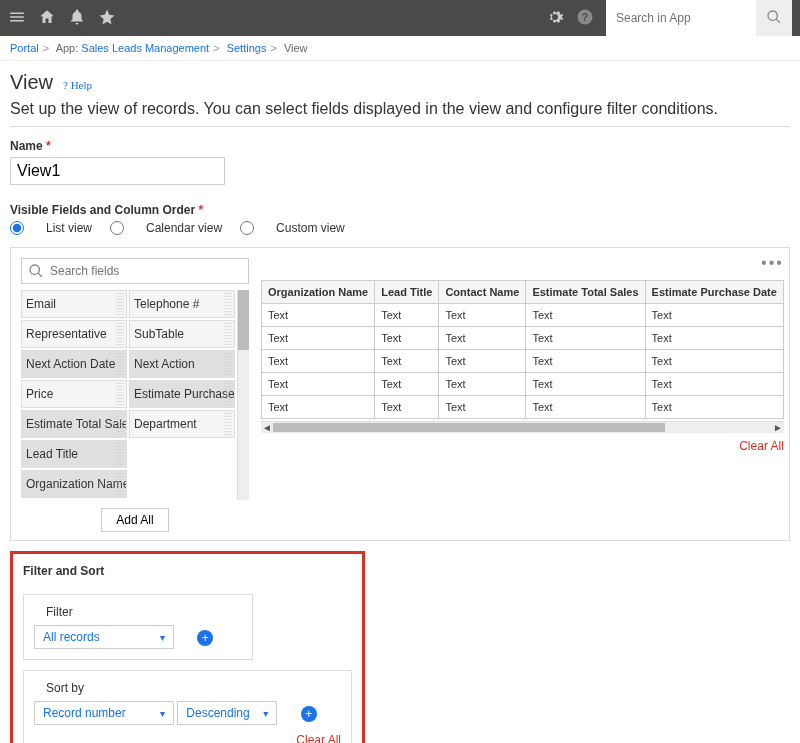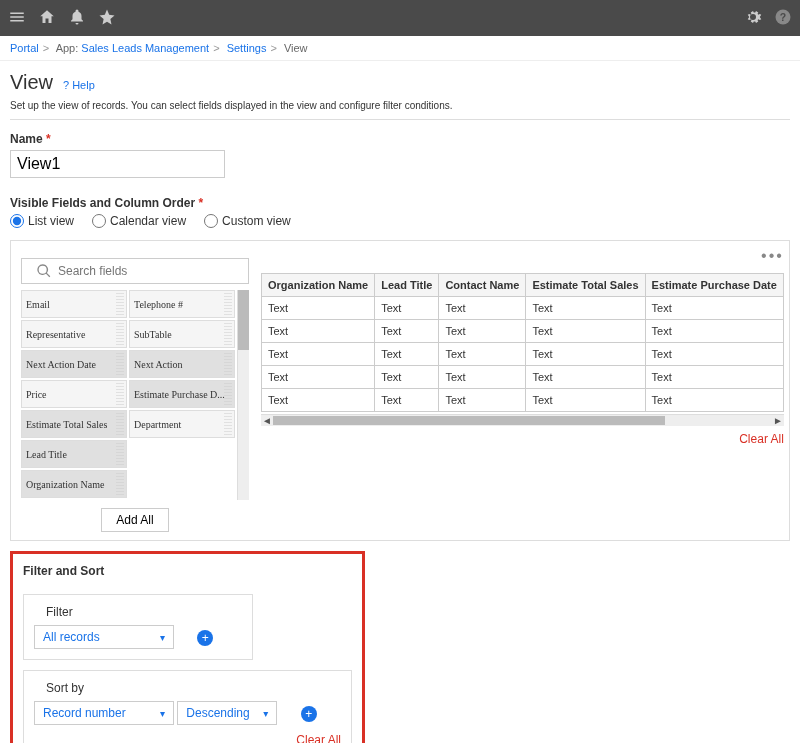--- a/index.html
+++ b/index.html
@@ -11,38 +11,38 @@
 .search-app { display: flex; background: #fff; height: 36px; }
 .search-app input { border: none; padding: 0 10px; width: 150px; font-size: 12px; outline: none; }
 .search-app button { border: none; background: #eee; width: 36px; cursor: pointer; }
 .search-app button svg { fill: #888; width: 16px; height: 16px; }
 .breadcrumb { padding: 6px 10px; font-size: 11px; color: #666; border-bottom: 1px solid #eee; }
 .breadcrumb a { color: #1a73e8; text-decoration: none; }
 .breadcrumb span.sep { margin: 0 4px; color: #999; }
 .content { padding: 10px 10px 0; }
 .page-title { display: flex; align-items: baseline; gap: 10px; margin-bottom: 6px; }
 .page-title h1 { font-size: 20px; font-weight: normal; }
-.help-link { color: #1a73e8; font-size: 11px; text-decoration: none; }
-.description { font-size: 10px; color: #333; margin-bottom: 12px; padding-bottom: 8px; border-bottom: 1px solid #ddd; }
+.help-link { color: #1a73e8; font-size: 11px; text-decoration: none; font-family: Liberation Serif, serif; }
+.description { font-size: 16px; color: #333; margin-bottom: 12px; padding-bottom: 8px; border-bottom: 1px solid #ddd; }
 .field-label { font-weight: bold; font-size: 12px; margin-bottom: 4px; }
 .required { color: #d93025; }
 .name-input { width: 215px; padding: 4px 6px; border: 1px solid #ccc; font-size: 16px; margin-bottom: 18px; }
 .radio-row { display: flex; gap: 18px; margin-bottom: 12px; }
-.radio-row label { display: flex; align-items: center; gap: 4px; font-size: 12px; cursor: pointer; }
+.radio-row label { display: flex; align-items: center; gap: 22px; font-size: 12px; cursor: pointer; }
 .radio-row input { width: 14px; height: 14px; accent-color: #1a73e8; }
 .panel { border: 1px solid #ddd; padding: 10px 10px 8px; margin-bottom: 10px; }
 .panel-row { display: flex; gap: 12px; }
 .left-col { width: 240px; }
-.search-fields { display: flex; align-items: center; border: 1px solid #ccc; padding: 4px 14px; margin-bottom: 6px; margin-top: 7px; }
+.search-fields { display: flex; align-items: center; border: 1px solid #ccc; padding: 4px 6px; margin-bottom: 6px; }
 .search-fields svg { width: 16px; height: 16px; fill: #888; margin-right: 6px; }
 .search-fields input { border: none; outline: none; font-size: 12px; flex: 1; }
 .field-list-wrap { display: flex; }
 .field-cols { display: flex; flex: 1; }
 .field-col { width: 108px; }
-.field-item { background: #f5f5f5; border: 1px solid #ddd; padding: 6px 4px; font-size: 10px; height: 28px; display: flex; align-items: center; margin: 0 2px 2px 0; position: relative; cursor: move; white-space: nowrap; overflow: hidden; text-overflow: ellipsis; font-family: Liberation Serif, serif;}
+.field-item { background: #f5f5f5; border: 1px solid #ddd; padding: 6px 4px; font-size: 12px; height: 28px; display: flex; align-items: center; margin: 0 2px 2px 0; position: relative; cursor: move; white-space: nowrap; overflow: hidden; text-overflow: ellipsis;}
 .field-item.sel { background: #e0e0e0; }
 .grip { position: absolute; right: 2px; top: 2px; bottom: 2px; width: 8px; background: repeating-linear-gradient(0deg,#ccc,#ccc 1px,transparent 1px,transparent 3px); opacity: 0.5; }
 .scrollbar-v { width: 12px; background: #eee; border-left: 1px solid #ddd; position: relative; }
 .scrollbar-v .thumb { position: absolute; top: 0; left: 0; right: 0; height: 60px; background: #bbb; }
 .add-all-btn { display: block; margin: 8px auto 0; padding: 4px 14px; border: 1px solid #ccc; background: #fff; cursor: pointer; font-size: 12px; }
 .right-col { flex: 1; position: relative; }
 .more-icon { position: absolute; top: -4px; right: 0; cursor: pointer; color: #888; font-size: 16px; letter-spacing: 2px; }
 .preview-table { border-collapse: collapse; width: 100%; margin-top: 22px; }
 .preview-table th, .preview-table td { border: 1px solid #ccc; padding: 5px 6px; font-size: 11px; text-align: left; }
 .preview-table th { background: #f5f5f5; font-weight: bold; white-space: nowrap; }
@@ -81,20 +81,26 @@
         </svg></span>
   </div>
   <div class="topbar-right">
     <span><svg viewBox="0 0 24 24">
           <path d="M12 8a4 4 0 100 8 4 4 0 000-8zm9 4l2 3-2 1-2-1a7 7 0 01-1 1l1 2-3 2-1-2h-2l-1 2-3-2 1-2a7 7 0 01-1-1l-2 1-2-1 2-3-2-3 2-1 2 1a7 7 0 011-1l-1-2 3-2 1 2h2l1-2 3 2-1 2a7 7 0 011 1l2-1 2 1z"></path>
         </svg></span>
     <span><svg viewBox="0 0 24 24">
           <circle cx="12" cy="12" r="10" fill="#888"></circle>
           <text x="12" y="17" text-anchor="middle" fill="#4a4a4a" font-size="14" font-weight="bold">?</text>
         </svg></span>
+    <div class="search-app">
+      <input type="text" placeholder="Search in App" style="">
+      <button><svg viewBox="0 0 24 24">
+            <path d="M10 2a8 8 0 105 14.3l5 5 1.4-1.4-5-5A8 8 0 0010 2zm0 2a6 6 0 110 12 6 6 0 010-12z"></path>
+          </svg></button>
+    </div>
   </div>
 </div>
 
 <div class="breadcrumb">
   <a>Portal</a><span class="sep">&gt;</span>
   <span>App:</span> <a>Sales Leads Management</a><span class="sep">&gt;</span>
   <a>Settings</a><span class="sep">&gt;</span>
   <span>View</span>
 </div>
 

